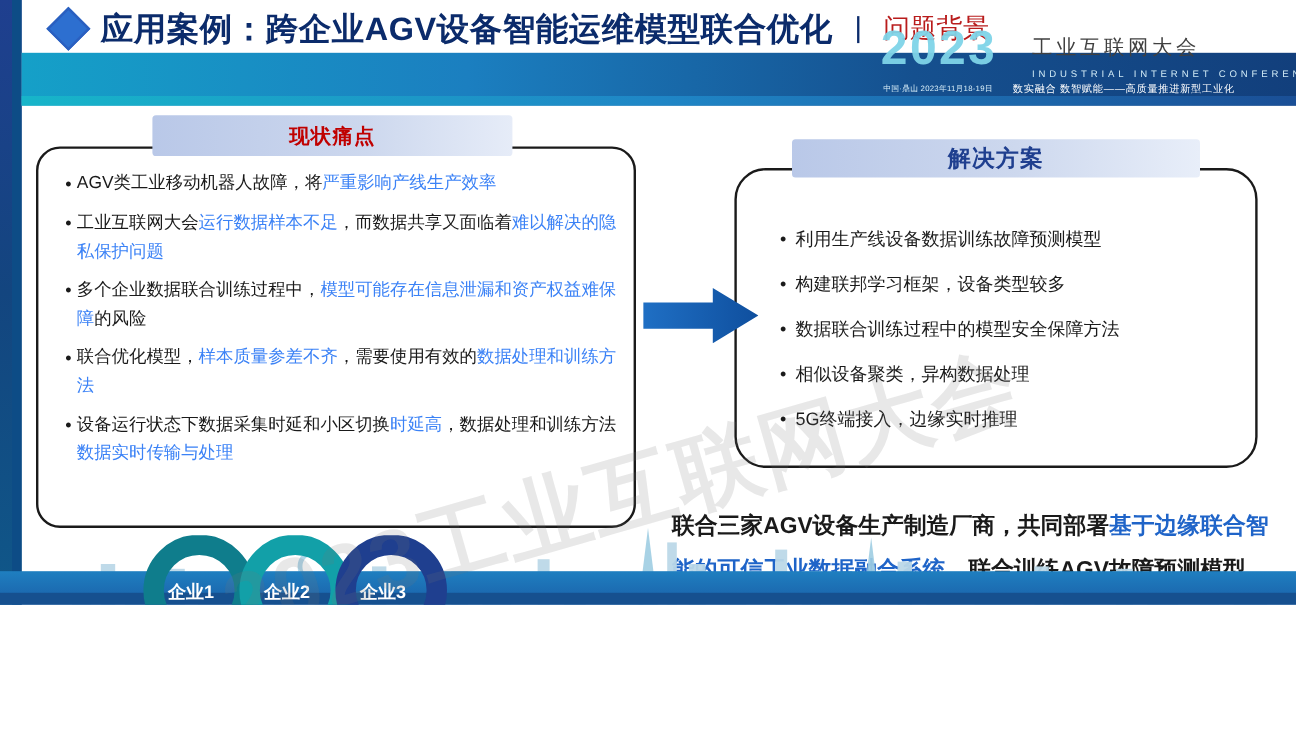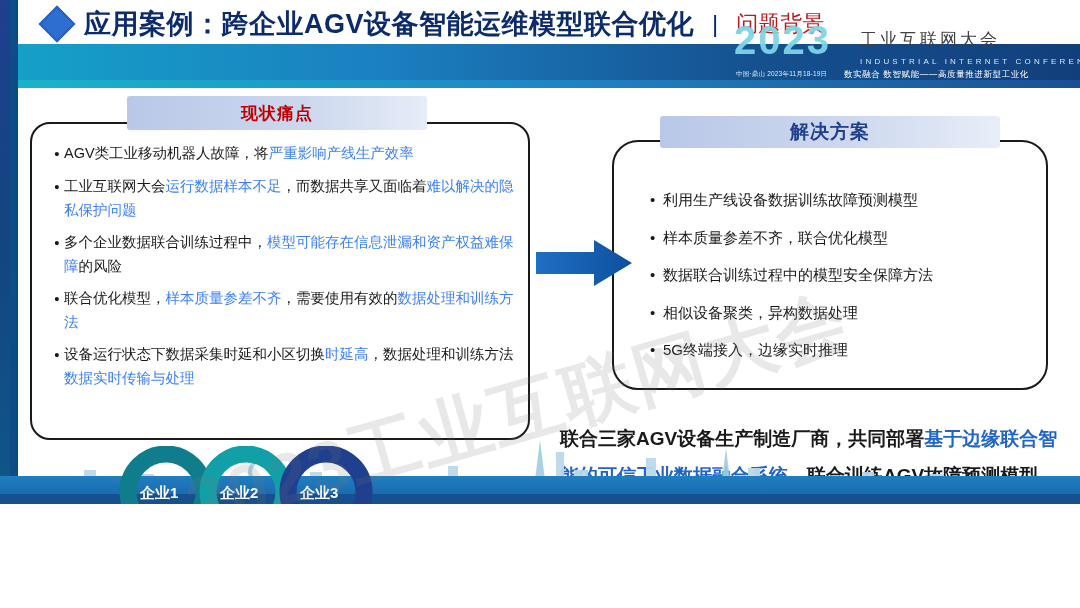--- a/index.html
+++ b/index.html
@@ -271,21 +271,21 @@
   </div>
 
   <div class="sol-box">
     <div class="sol-list" id="sol-list">
         <div class="sol-row">
           <div class="sol-dot">•</div>
           <div>利用生产线设备数据训练故障预测模型</div>
         </div>
         <div class="sol-row">
           <div class="sol-dot">•</div>
-          <div>样本质量参差不齐，联合优化模型</div>
+          <div>构建联邦学习框架，设备类型较多</div>
         </div>
         <div class="sol-row">
           <div class="sol-dot">•</div>
           <div>数据联合训练过程中的模型安全保障方法</div>
         </div>
         <div class="sol-row">
           <div class="sol-dot">•</div>
           <div>相似设备聚类，异构数据处理</div>
         </div>
         <div class="sol-row">

